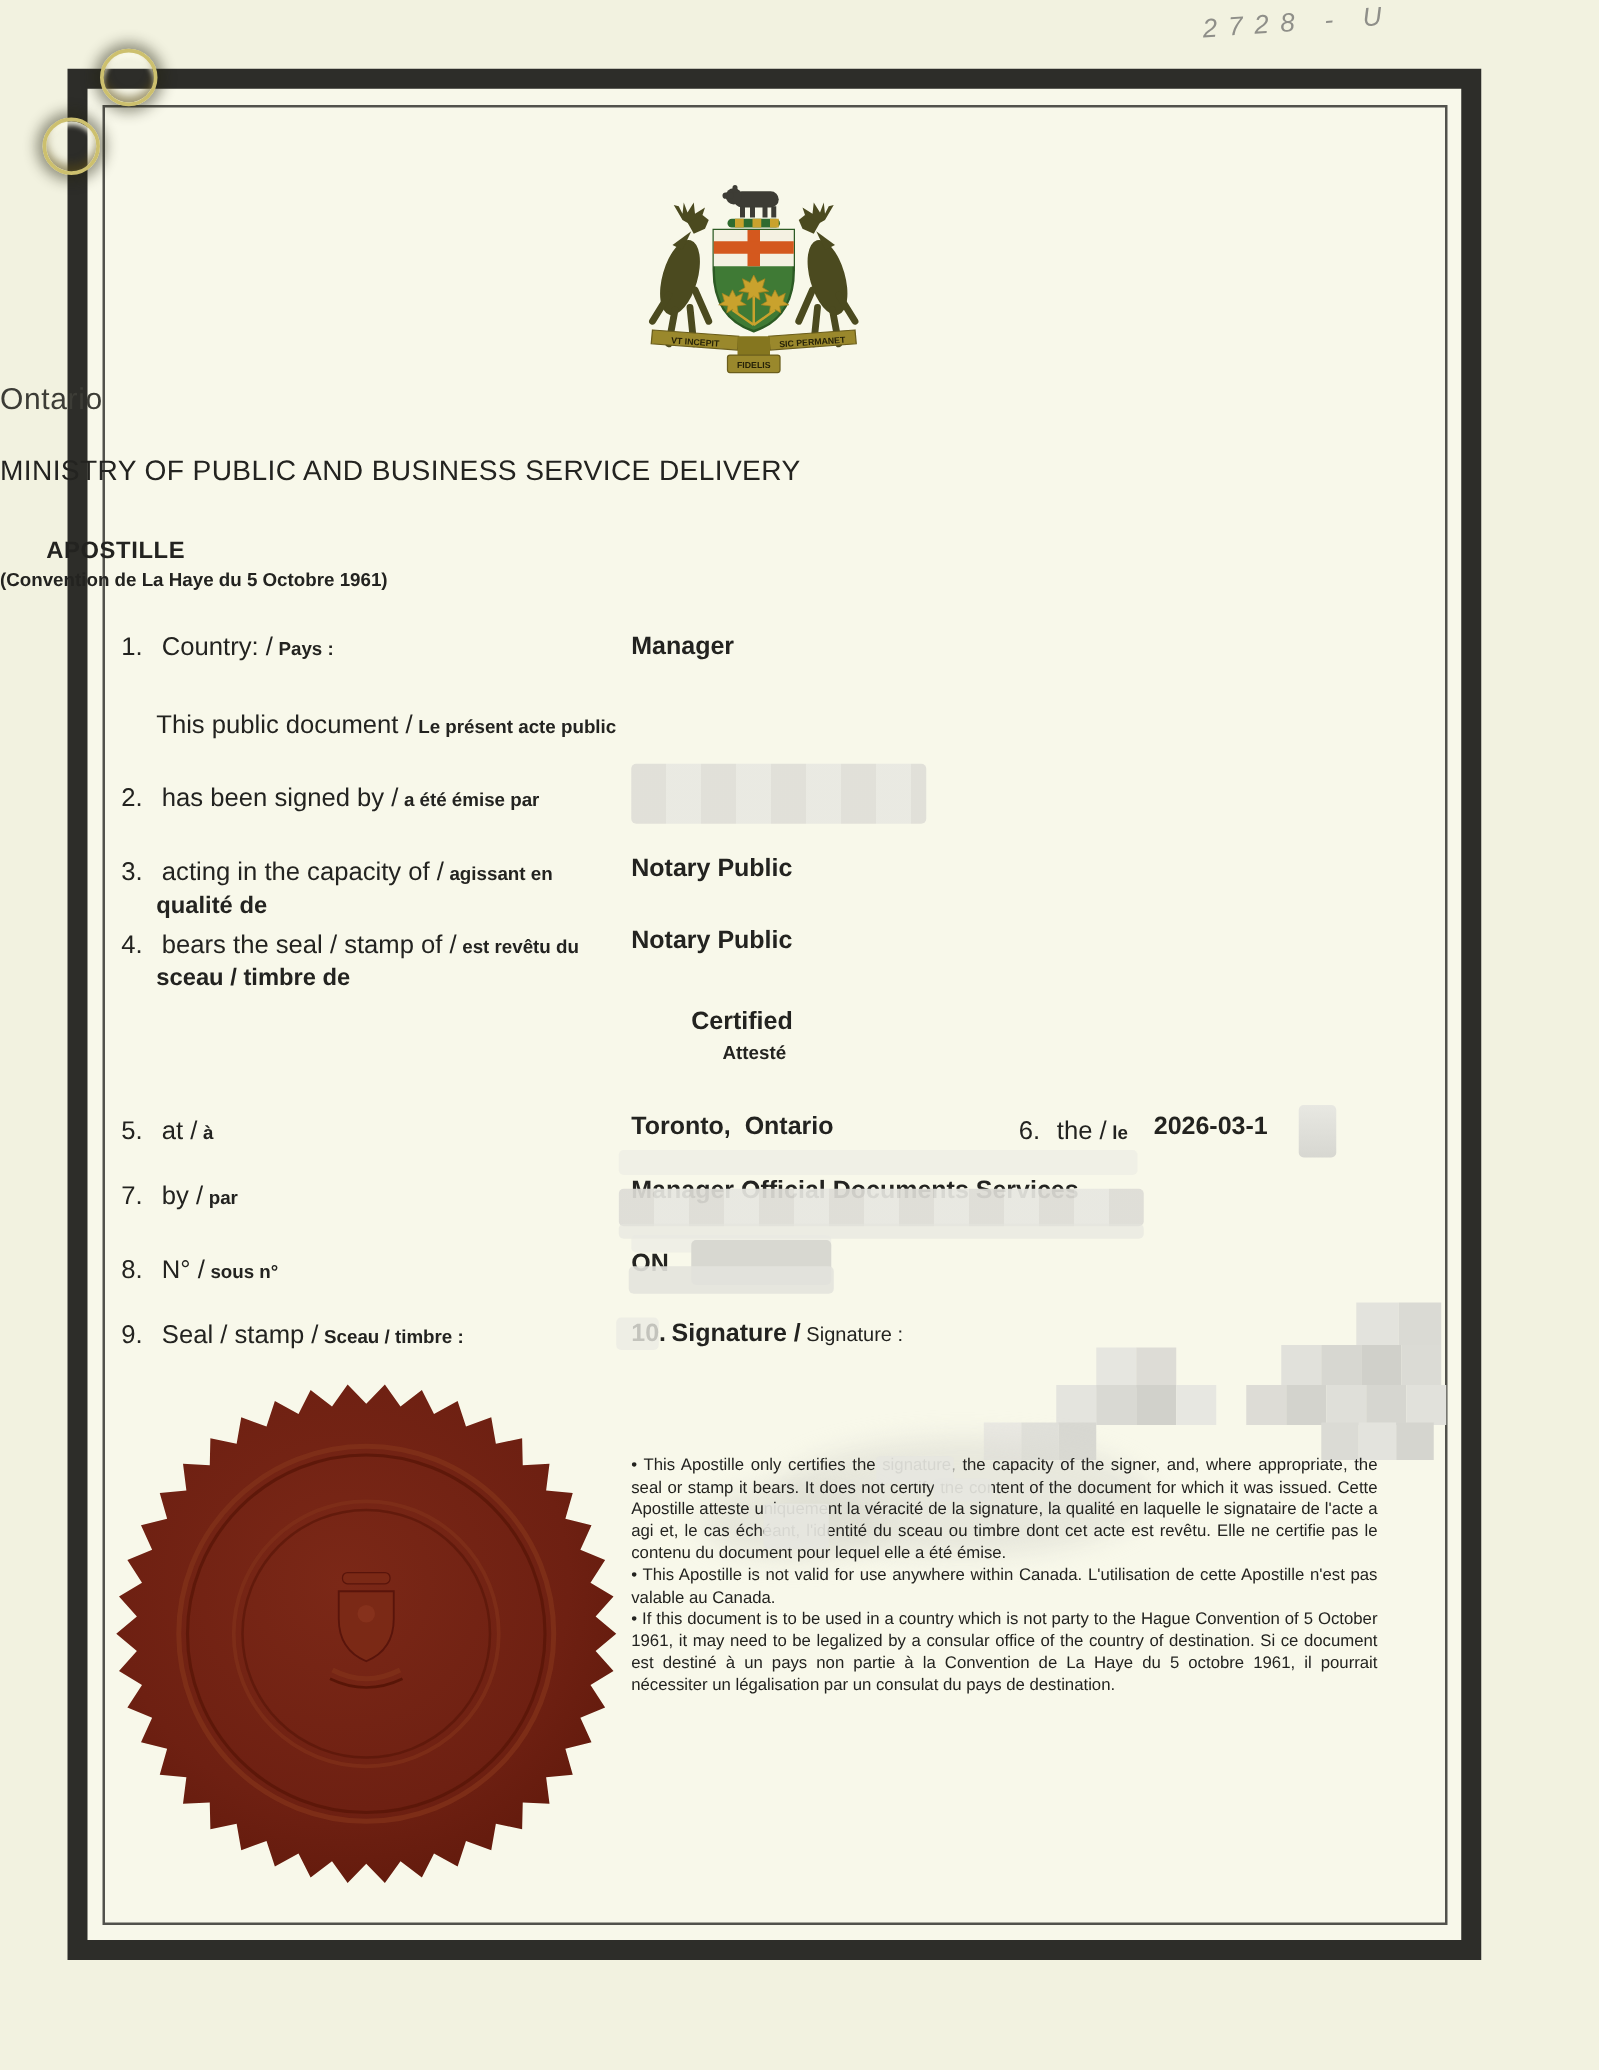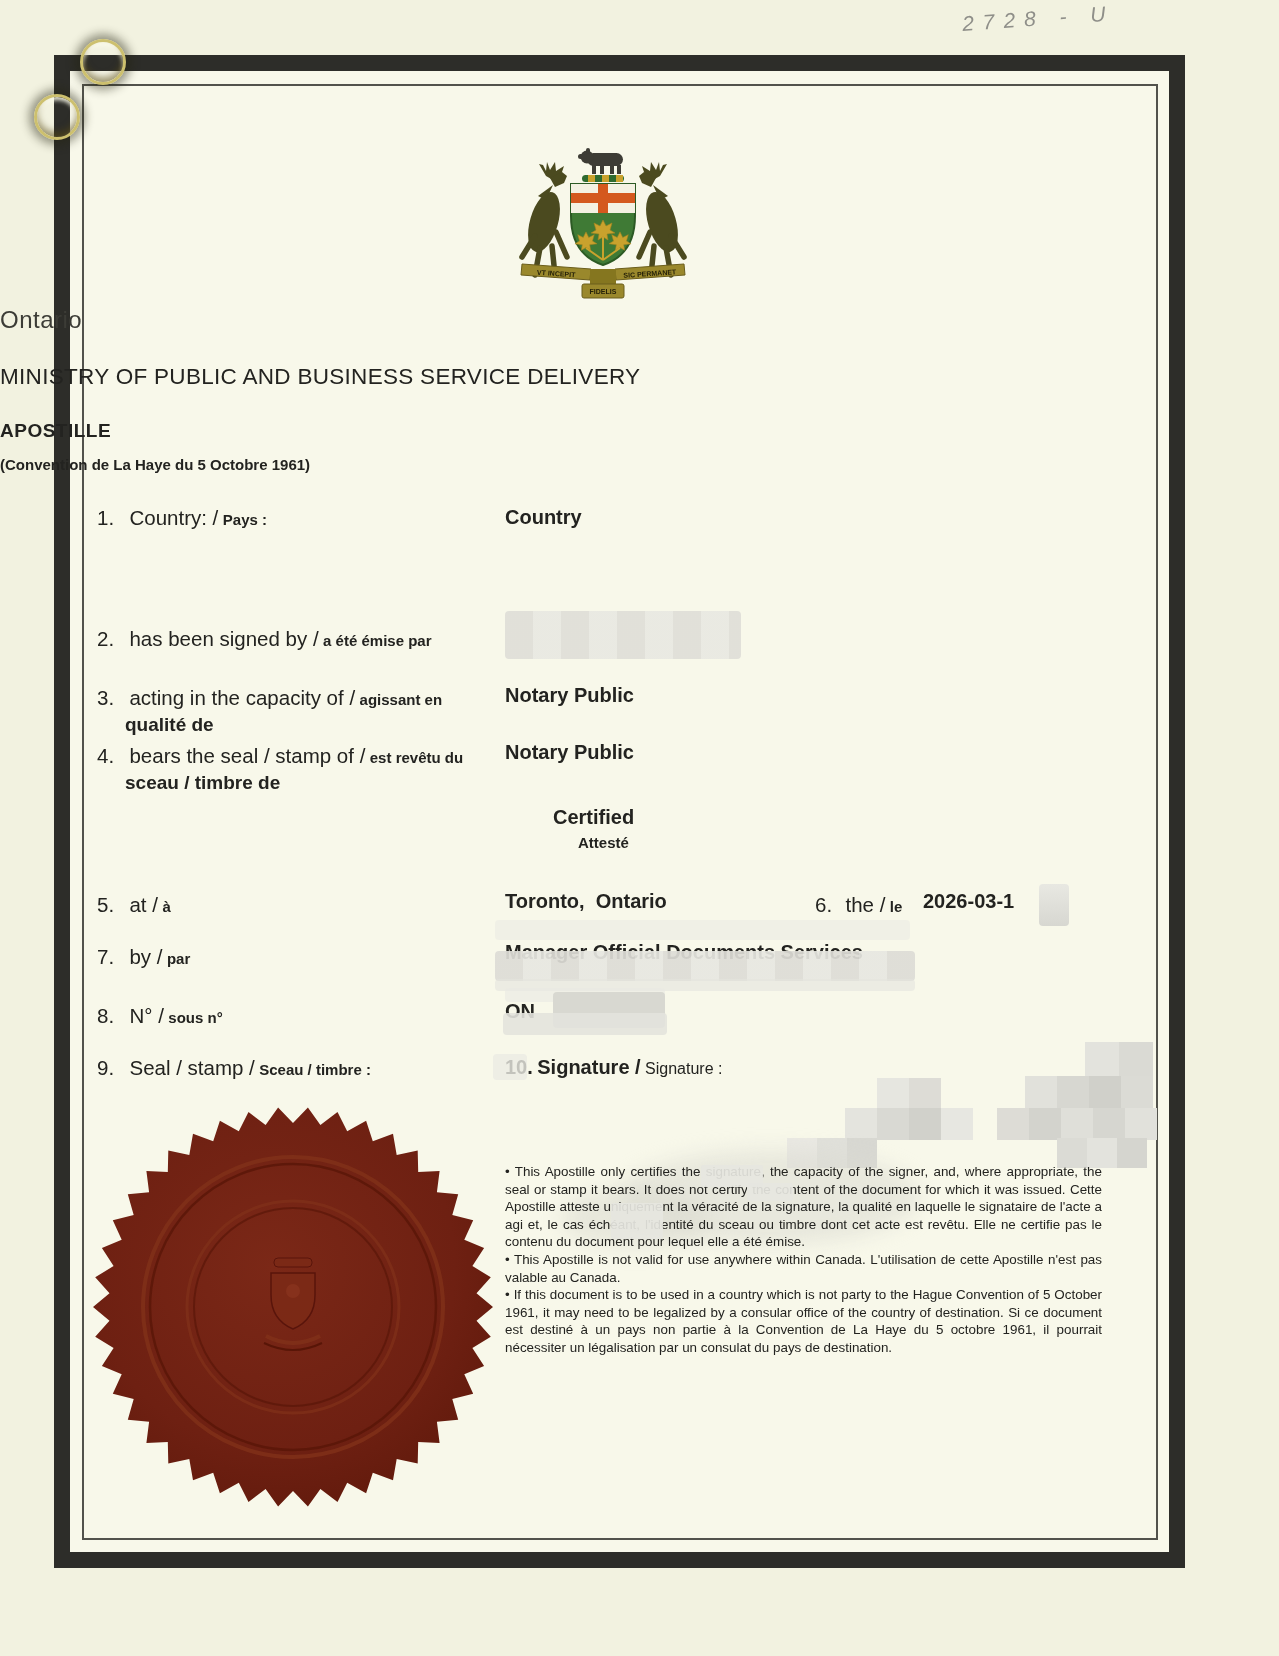--- a/index.html
+++ b/index.html
@@ -119,30 +119,34 @@
         <rect x="88" y="146" width="42" height="14" rx="2" fill="#9a882c" stroke="#6b5e1c" stroke-width="1"></rect>
         <text x="62" y="138" font-size="7" font-weight="bold" fill="#262208" text-anchor="middle" transform="rotate(4 62 138)">VT INCEPIT</text>
         <text x="156" y="138" font-size="7" font-weight="bold" fill="#262208" text-anchor="middle" transform="rotate(-4 156 138)">SIC PERMANET</text>
         <text x="109" y="156" font-size="7" font-weight="bold" fill="#262208" text-anchor="middle">FIDELIS</text>
       </g>
     </svg>
   </div>
 
   <div class="center-line t-ontario" style="top:306px;">Ontario</div>
   <div class="center-line t-min-en" style="top:364px;">MINISTRY OF PUBLIC AND BUSINESS SERVICE DELIVERY</div>
-  <div class="center-line t-apostille" style="top:420px;">APOSTILLE</div>
+  <div class="center-line t-apostille" style="top:430px;margin-left:37px;">APOSTILLE</div>
   <div class="center-line t-conv" style="top:456px;">(Convention de La Haye du 5 Octobre 1961)</div>
 
   <div class="row" style="top:506px;">
     <span class="num">1.</span>
     <span class="en">Country: /</span>
     <span class="fr">Pays :</span>
   </div>
-  <div class="val" style="left:505px;top:506px;">Country</div>
-
+  <div class="val" style="left:505px;top:506px;">Manager</div>
+
+  <div class="row" style="left:125px;top:568px;">
+    <span class="en">This public document /</span>
+    <span class="fr">Le présent acte public</span>
+  </div>
 
   <div class="row" style="top:627px;">
     <span class="num">2.</span>
     <span class="en">has been signed by /</span>
     <span class="fr">a été émise par</span>
   </div>
   <div class="redact mosaic-strip" style="left:505px;top:611px;width:236px;height:48px;opacity:.85;"></div>
 
   <div class="row" style="top:686px;">
     <span class="num">3.</span>

